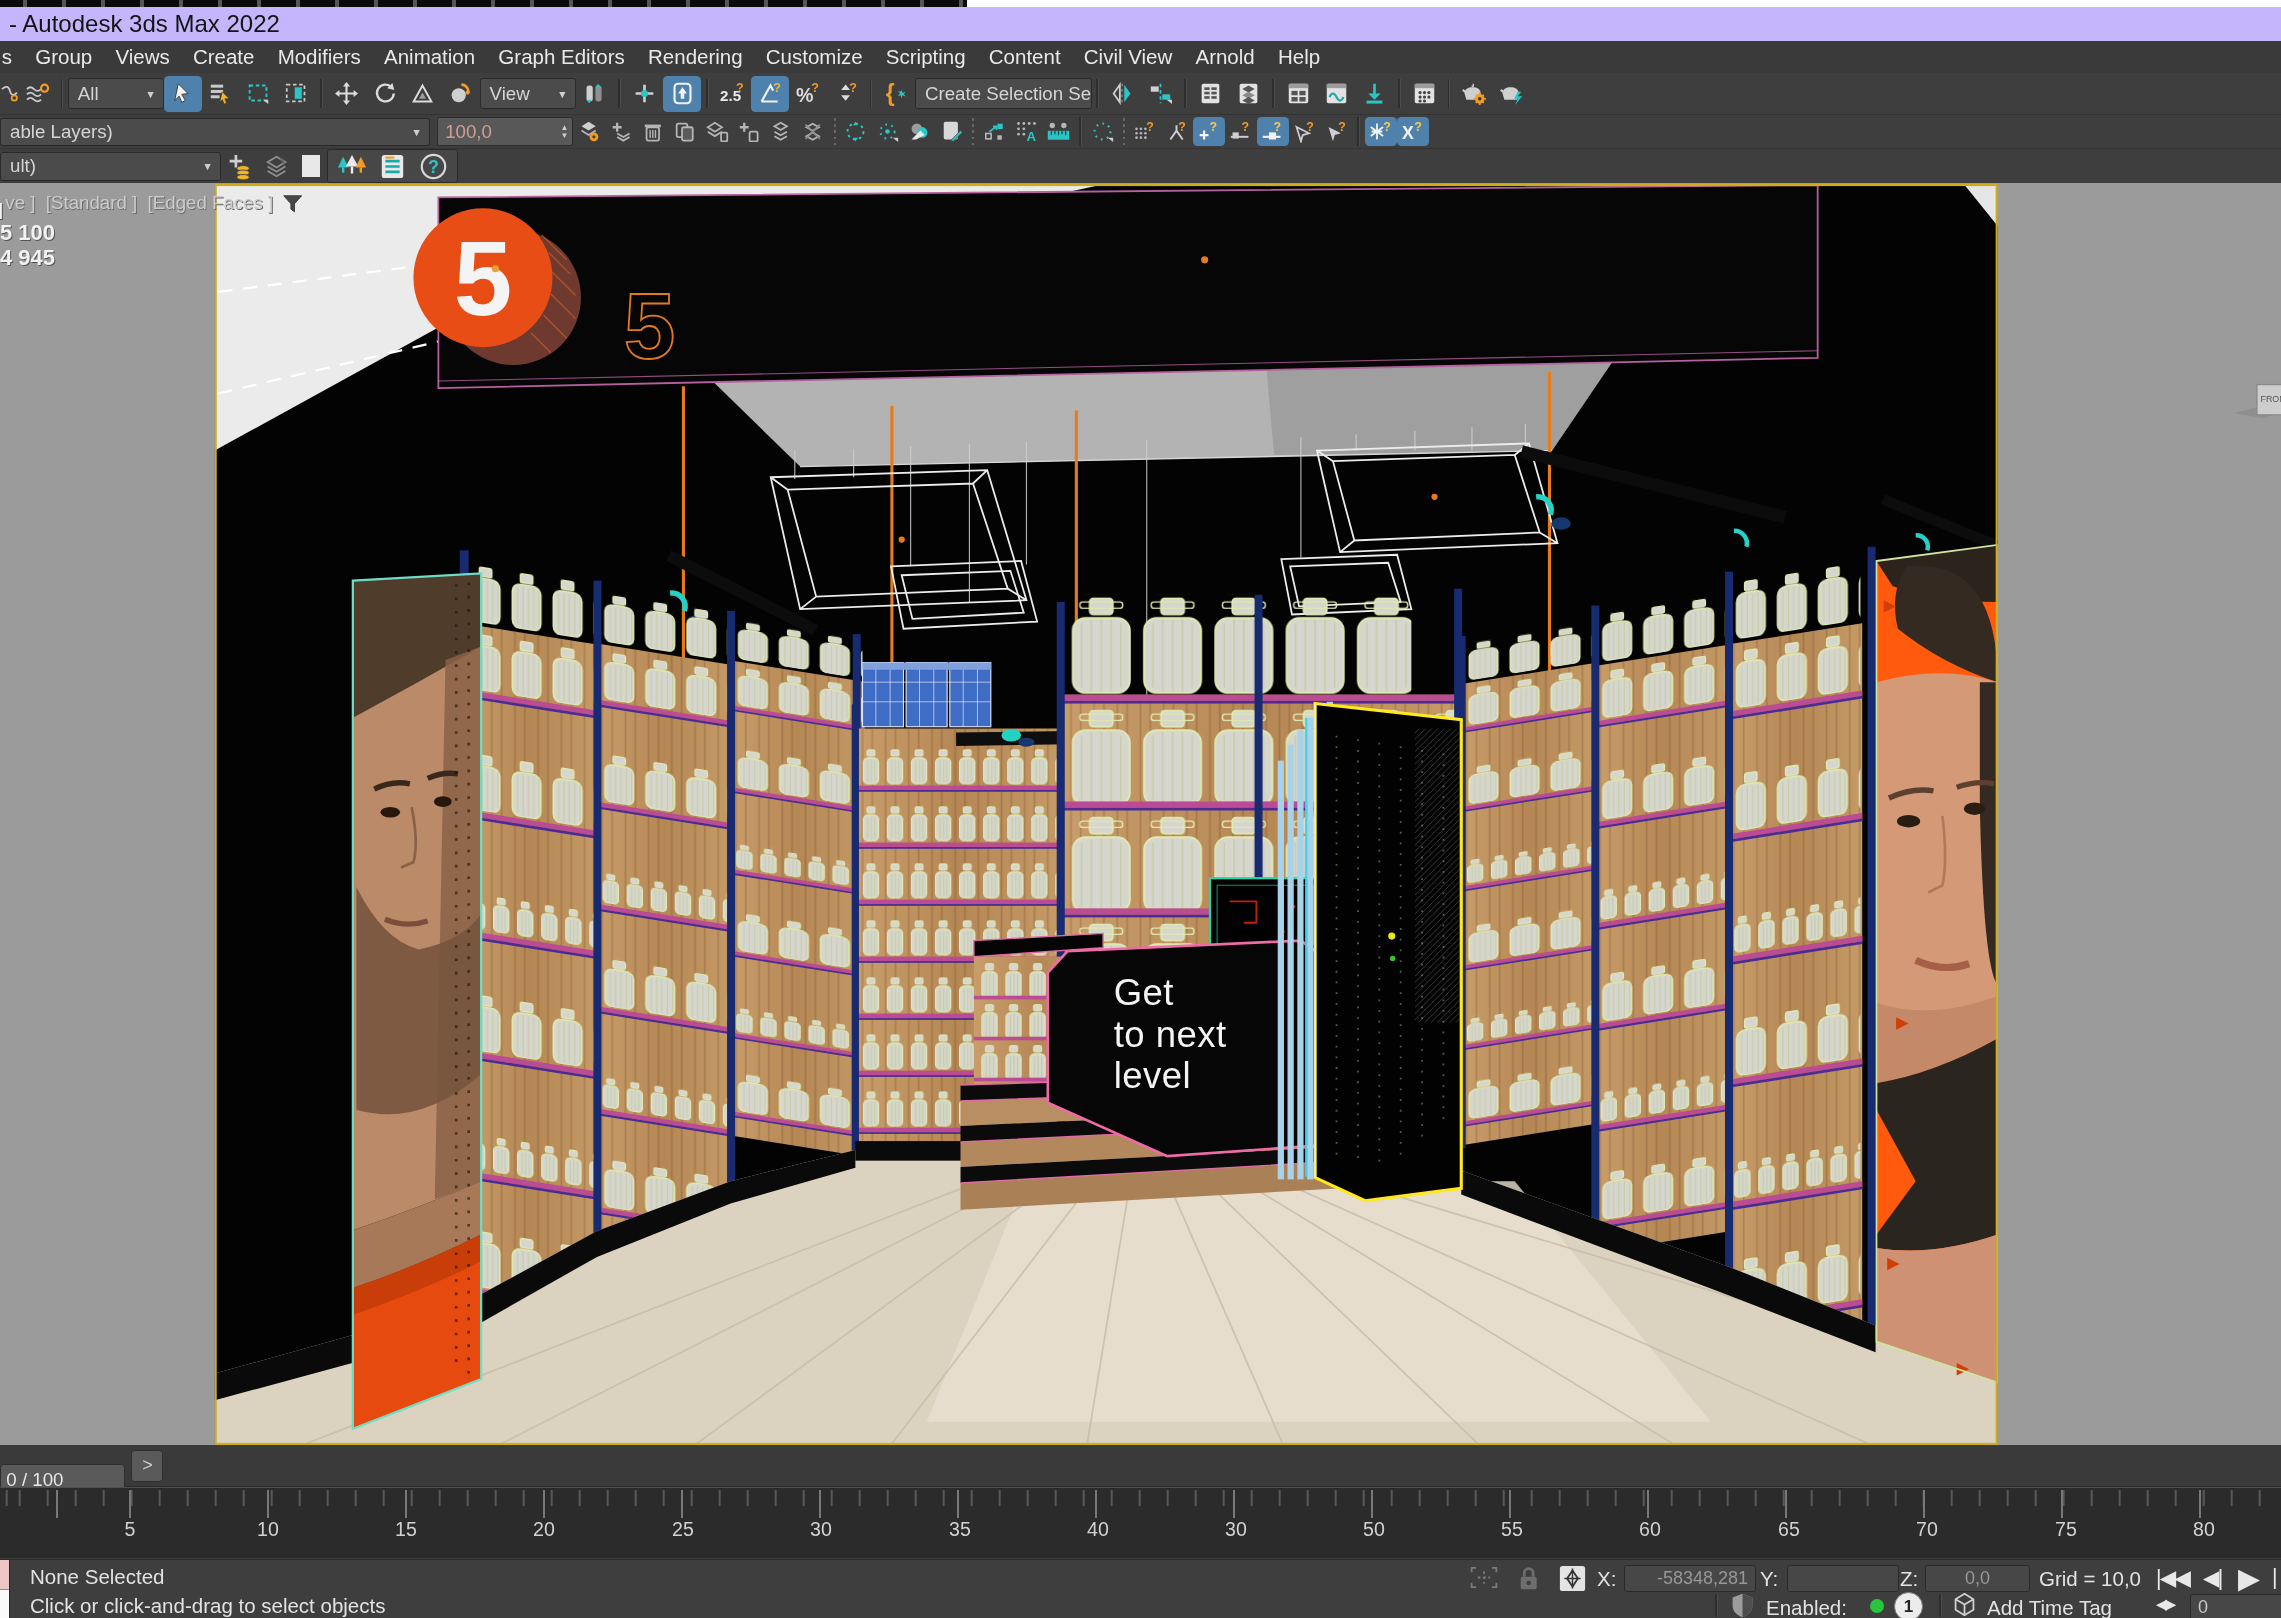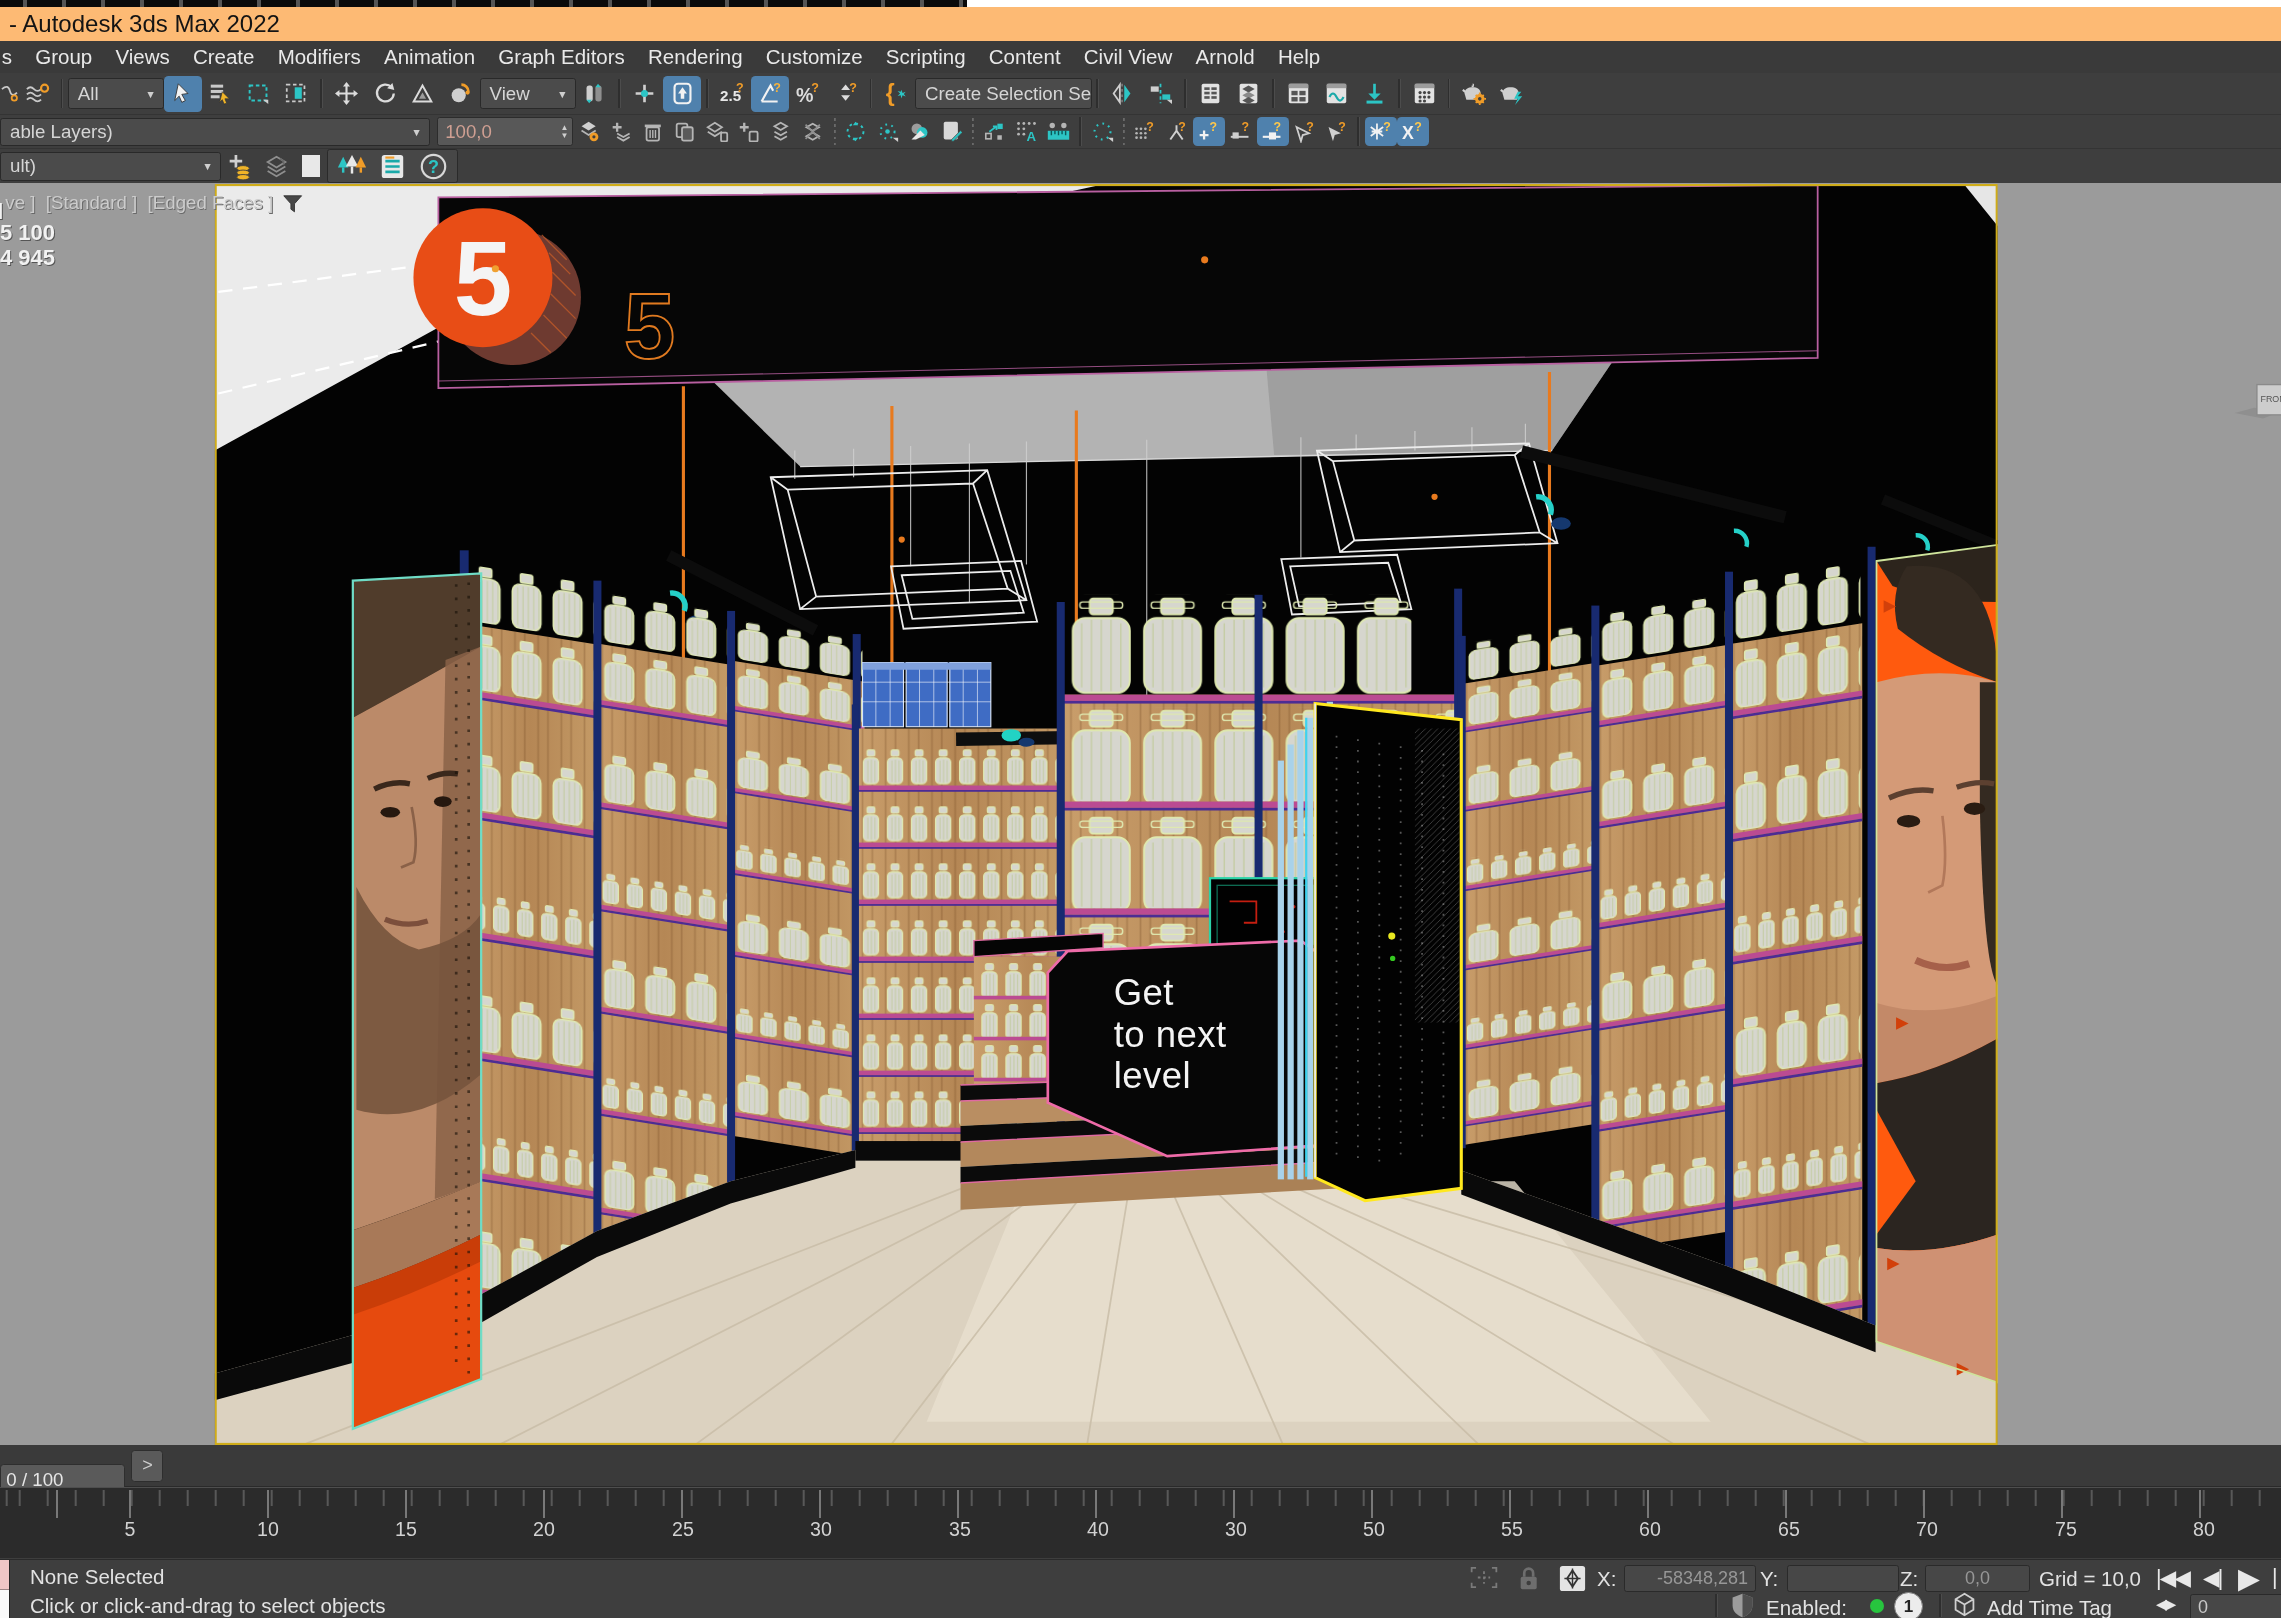--- a/index.html
+++ b/index.html
@@ -2,21 +2,21 @@
 <html style="font-size:14.3px"><head>
 <meta charset="utf-8">
 <style>
   html,body{margin:0;padding:0;background:#222;}
   #root{position:relative;width:2281px;height:1618px;overflow:hidden;
         font-family:"Liberation Sans",sans-serif;background:#3e3e3e;}
   
   #topstrip{position:absolute;left:0;top:0;width:2281px;height:7.1px;background:#fff;}
   #topstrip .dash{position:absolute;left:0;top:0;width:967px;height:7.1px;background:
      repeating-linear-gradient(90deg,#0a0a0a 0 23px,#555 23px 27px,#0a0a0a 27px 39px);}
-  #titlebar{position:absolute;left:0;top:7.1px;width:2281px;height:34px;background:#fdba74;
+  #titlebar{position:absolute;left:0;top:7.1px;width:2281px;height:34px;background:#c4b5fd;
      color:#141414;font-size:24px;line-height:34px;}
   #titlebar span{padding-left:9px;}
   #menubar{position:absolute;left:0;top:41px;width:2281px;height:32px;background:#3a3a3a;
      border-bottom:0.9px solid #2c2c2c;display:flex;align-items:center;color:#e9e9e9;font-size:20.5px;}
   .mi{padding:0 11.6px;height:32px;line-height:32px;cursor:default;}
   .mi:first-child{padding-left:1.8px;}
   
   .tb{position:absolute;left:0;width:2281px;background:#3e3e3e;display:flex;align-items:center;}
   #tb1{top:73px;height:41px;border-bottom:0.9px solid #343434;}
   #tb2{top:115px;height:33px;border-bottom:0.9px solid #343434;}

